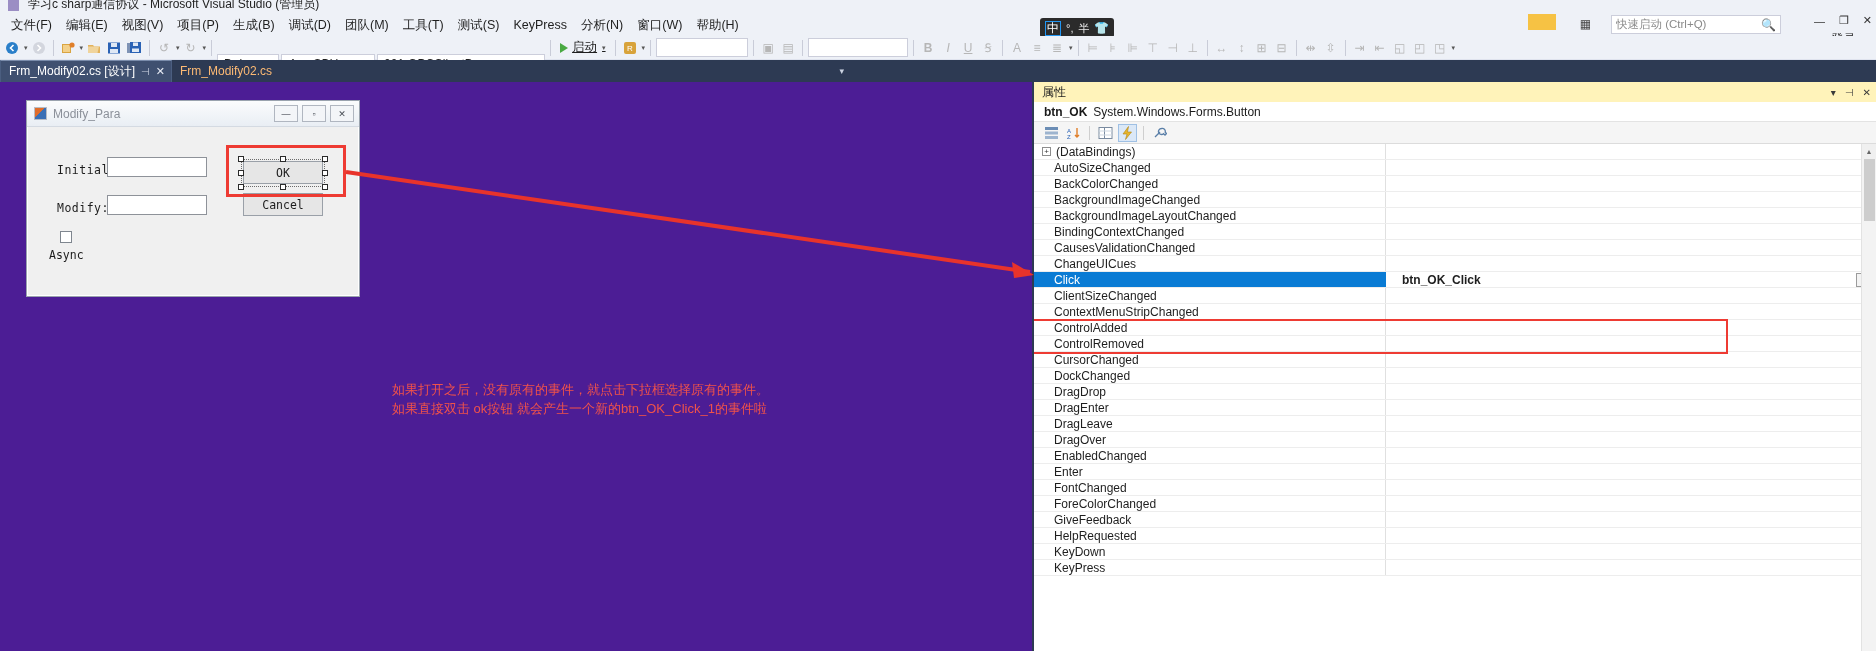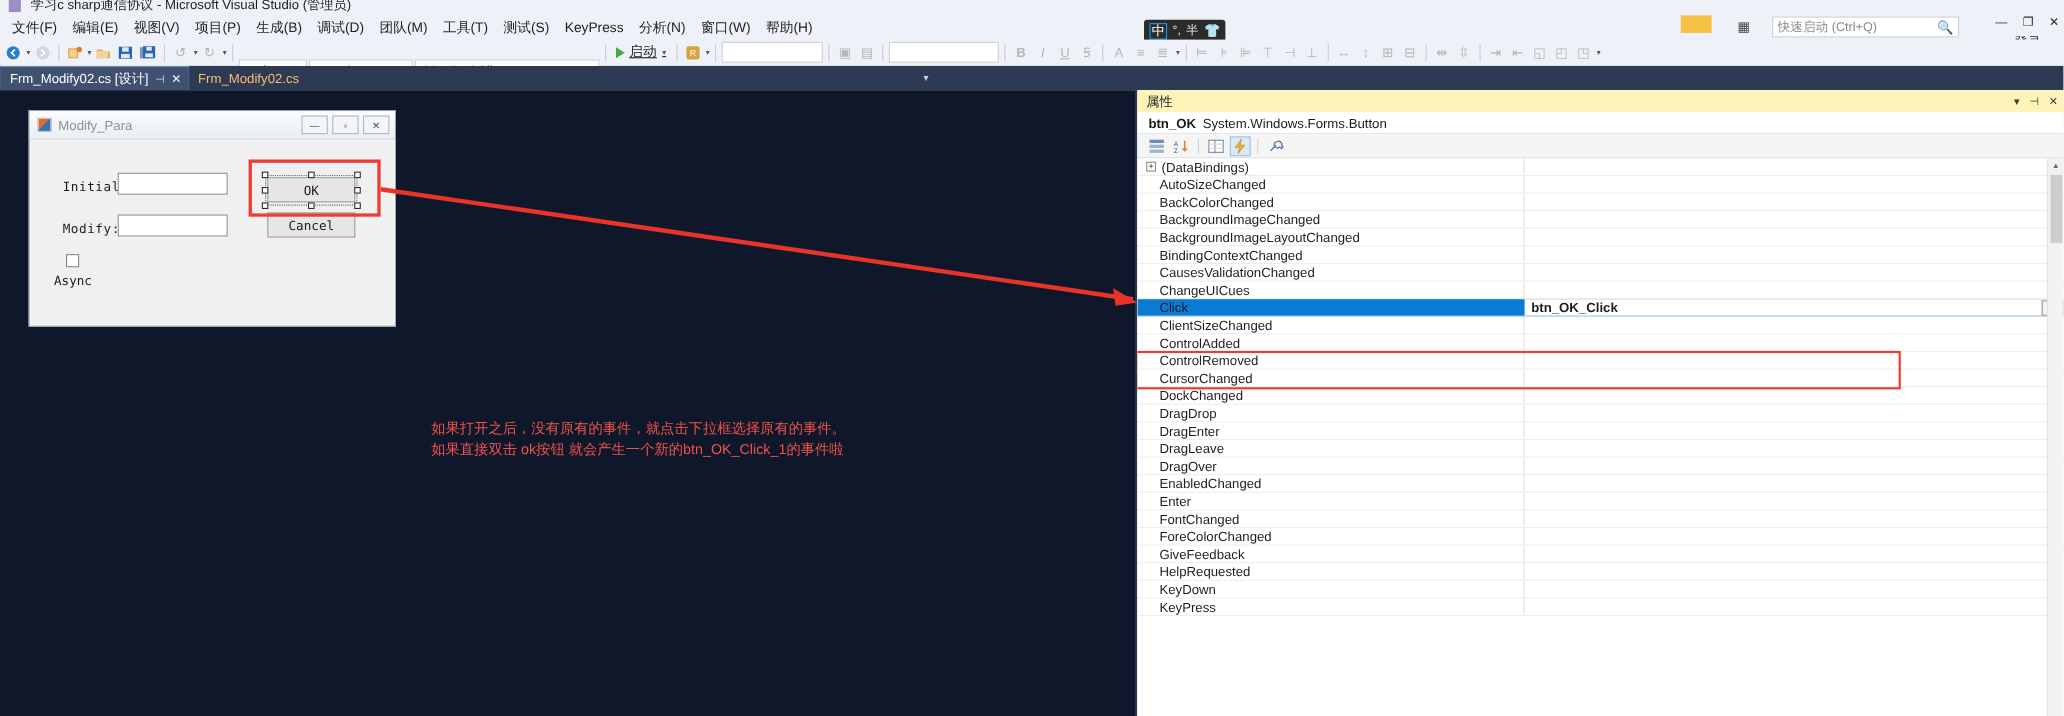--- a/index.html
+++ b/index.html
@@ -205,21 +205,21 @@
   .main {
     position: absolute;
     left: 0; top: 82px;
     width: 1876px; height: 569px;
     display: flex;
   }
 
   
   .designer {
     width: 1034px;
-    background: #0f172a;
+    background: #4c1d95;
     position: relative;
     border-right: 2px solid #2d3a53;
   }
 
   .winform {
     position: absolute;
     left: 26px; top: 18px;
     width: 334px; height: 197px;
     background: #f0f0f0;
     border: 1px solid #9aa3ae;
@@ -383,35 +383,35 @@
     width: 352px;
     padding-left: 20px;
     white-space: nowrap;
     overflow: hidden;
     border-right: 1px solid #e0e0e0;
     height: 100%;
     display: flex; align-items: center;
   }
   .ev-val {
     flex: 1;
-    padding-left: 6px;
+    padding-left: 16px;
     height: 100%;
     display: flex; align-items: center;
     white-space: nowrap;
   }
   .ev-row.group .ev-name { padding-left: 8px; display: flex; align-items: center; gap: 5px; }
   .expander {
     width: 9px; height: 9px;
     border: 1px solid #8d8d8d;
     display: inline-flex; align-items: center; justify-content: center;
     font-size: 8px; line-height: 1; color: #333;
     background: #fff;
   }
   .ev-row.selected { background: #0a7bd4; }
-  .ev-row.selected .ev-name { color: #0f172a; border-right: none; }
+  .ev-row.selected .ev-name { color: #ffffff; border-right: none; }
   .ev-row.selected .ev-val {
     background: #ffffff;
     color: #1e1e1e;
     font-weight: bold;
     position: relative;
   }
   .val-caret {
     position: absolute;
     right: 4px;
     width: 16px; height: 14px;
@@ -786,20 +786,24 @@
             <span>btn_OK_Click</span>
             <span class="val-caret">▾</span>
           </div>
         </div>
 
         <div class="ev-row">
           <div class="ev-name">ClientSizeChanged</div>
           <div class="ev-val"></div>
         </div>
         <div class="ev-row">
+          <div class="ev-name">ContextMenuStripChanged</div>
+          <div class="ev-val"></div>
+        </div>
+        <div class="ev-row">
           <div class="ev-name">ControlAdded</div>
           <div class="ev-val"></div>
         </div>
         <div class="ev-row">
           <div class="ev-name">ControlRemoved</div>
           <div class="ev-val"></div>
         </div>
         <div class="ev-row">
           <div class="ev-name">CursorChanged</div>
           <div class="ev-val"></div>

